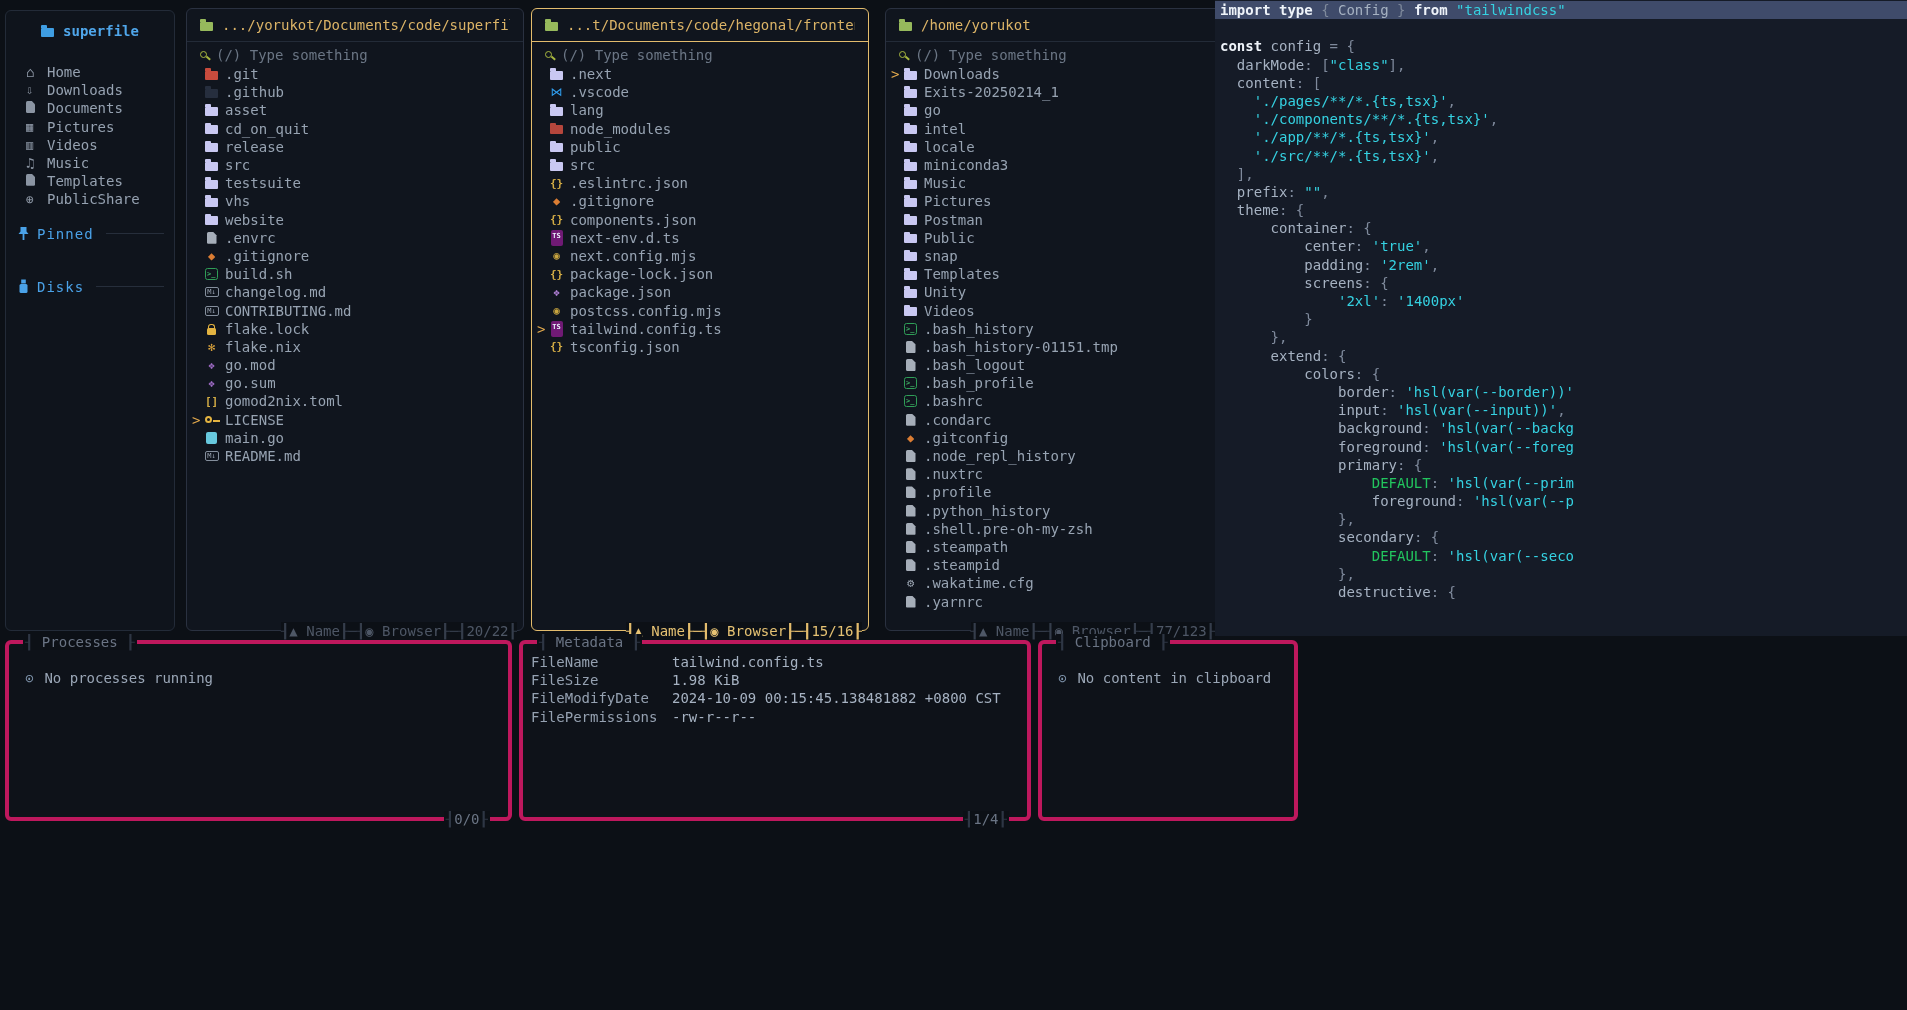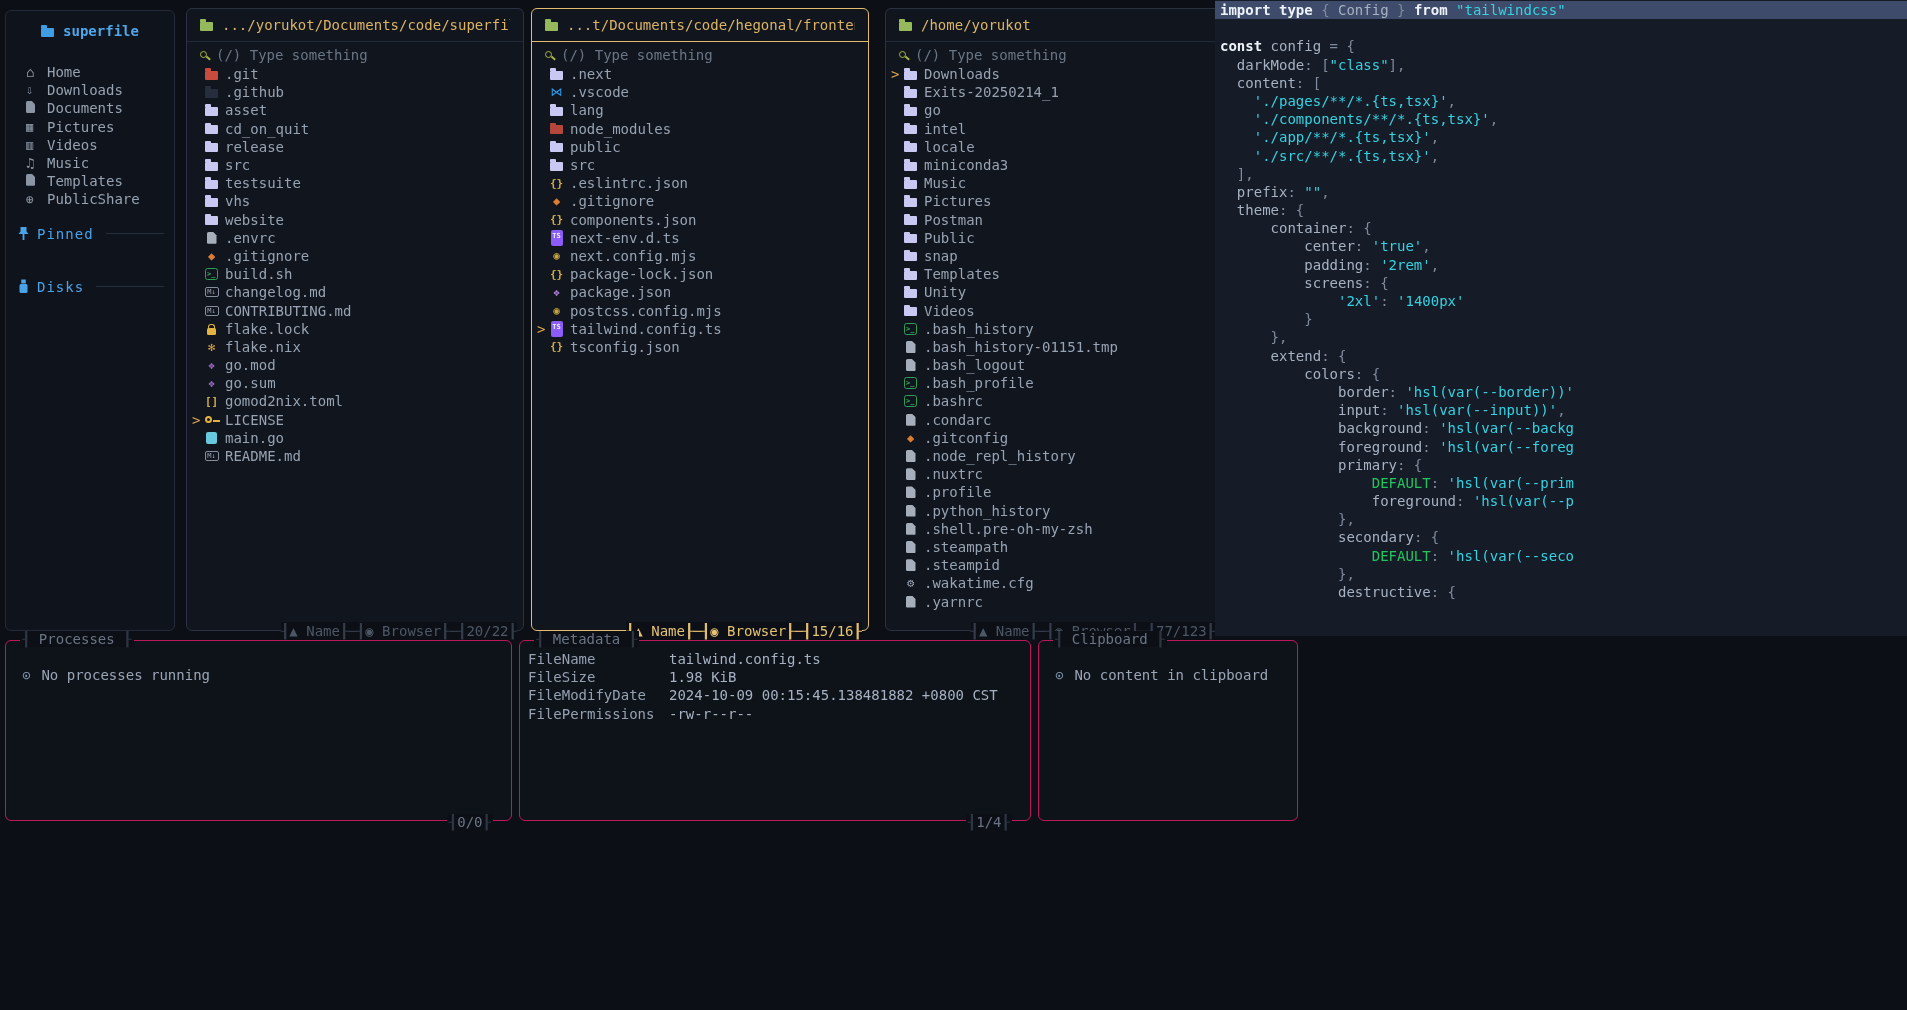--- a/index.html
+++ b/index.html
@@ -68,21 +68,21 @@
   .i-folder::before { content:""; position:absolute; top:-2.5px; left:0; width:6px; height:3px;
     background:inherit; border-radius:1px 1px 0 0; }
   .hfold { background:#96b95c; }
   .i-file, .sideic { width:10px; height:12px; background:#a6aeb9; border-radius:1.5px;
     clip-path:polygon(0 0,65% 0,100% 28%,100% 100%,0 100%); }
   .i-go { width:11px; height:12px; background:#67c8de; border-radius:2px; clip-path:none; }
   .i-shell { width:13px; height:12px; border:1px solid #2f9e57; border-radius:2.5px; color:#3fae63;
     font-size:7px; line-height:10px; padding-left:1px; font-weight:bold; }
   .i-md { width:14px; height:10px; border:1px solid #848e9c; border-radius:2px; color:#98a2b0;
     font-size:7px; line-height:8px; text-align:center; }
-  .i-ts { width:12px; height:16px; background:#8b5cf6; border-radius:2px; color:#eaf3fd;
+  .i-ts { width:12px; height:16px; background:#701a75; border-radius:2px; color:#eaf3fd;
     font-size:7px; font-weight:bold; line-height:12px; text-align:center; }
   .i-json, .i-toml { color:#d3ac45; font-size:11px; font-weight:bold; line-height:1; }
   .i-git { color:#db7d33; font-size:12px; line-height:1; }
   .i-vscode { color:#2f9ceb; font-size:12px; line-height:1; }
   .i-pkg { color:#b07fd6; font-size:11px; line-height:1; }
   .i-mjs { color:#c9a53f; font-size:11px; line-height:1; }
   .i-nix { color:#dca43c; font-size:12px; line-height:1; }
   .i-gear { color:#99a3b0; font-size:12px; line-height:1; }
   .i-lock { width:9px; height:7px; background:#e3b341; border-radius:1.5px; position:relative; margin-top:5px; }
   .i-lock::before { content:""; position:absolute; top:-4px; left:1px; width:5px; height:4px;
@@ -94,21 +94,21 @@
     background:#151b27; overflow:hidden; padding-top:1px; }
   .cline { height:18.2px; line-height:18.2px; white-space:pre; padding-left:5px; color:#7f8a9c; overflow:hidden; }
   .cline.hl { background:#3f4b6a; }
   .cline .k { color:#eef3f9; font-weight:bold; }
   .cline .p { color:#7f8a9c; }
   .cline .n { color:#a6b2c2; }
   .cline .w { color:#22c55e; }
   .cline .s { color:#35d2e2; }
   
   .bpanel { position:absolute; top:640px; height:181px; background:#0e1219;
-    border:1px solid #be185d; border-radius:6px; }
+    border:4px solid #be185d; border-radius:6px; }
   #processes { left:5px;  width:507px; }
   #metadata  { left:519px; width:512px; }
   #clipboard { left:1038px; width:260px; }
   .btitle { position:absolute; top:-10px; left:14px; background:#0c1016; padding:0 2px;
     color:#6a7484; display:flex; white-space:pre; }
   .btitle::before { content:"┨ "; color:#2e3644; } .btitle::after { content:" ┠"; color:#2e3644; }
   .bcount { position:absolute; bottom:-10px; right:18px; background:#0c1016; padding:0 2px;
     color:#6a7484; display:flex; white-space:pre; }
   .bcount::before { content:"┨"; color:#2e3644; } .bcount::after { content:"┠"; color:#2e3644; }
   .bmsg { display:flex; align-items:center; gap:11px; margin:26px 0 0 16px; color:#9aa6b6; }

